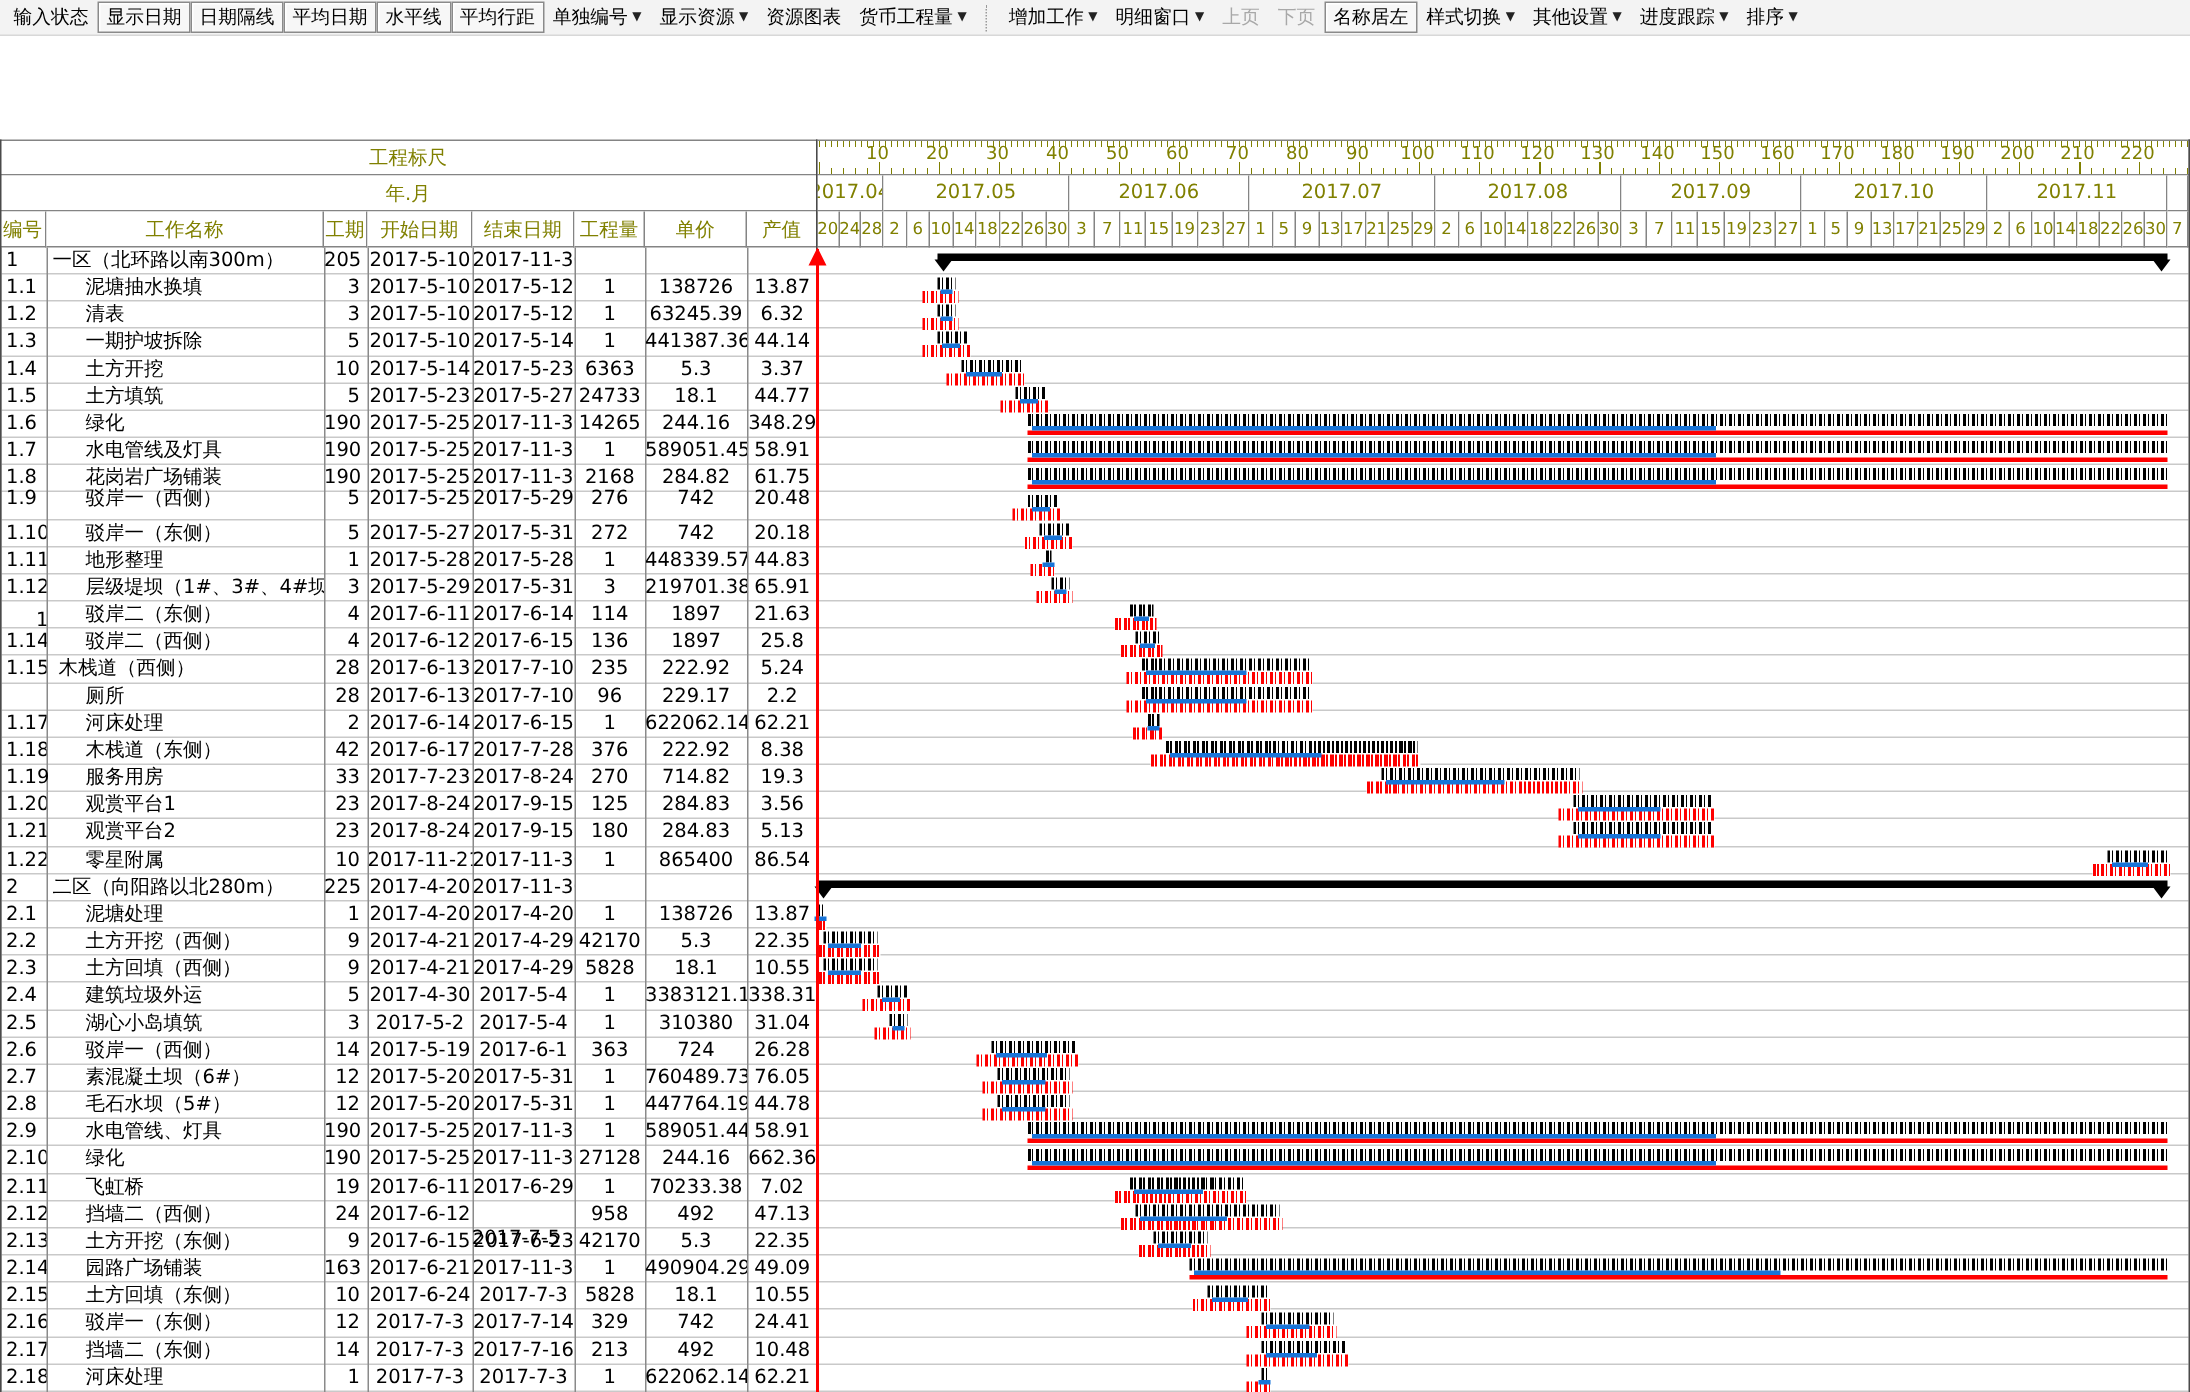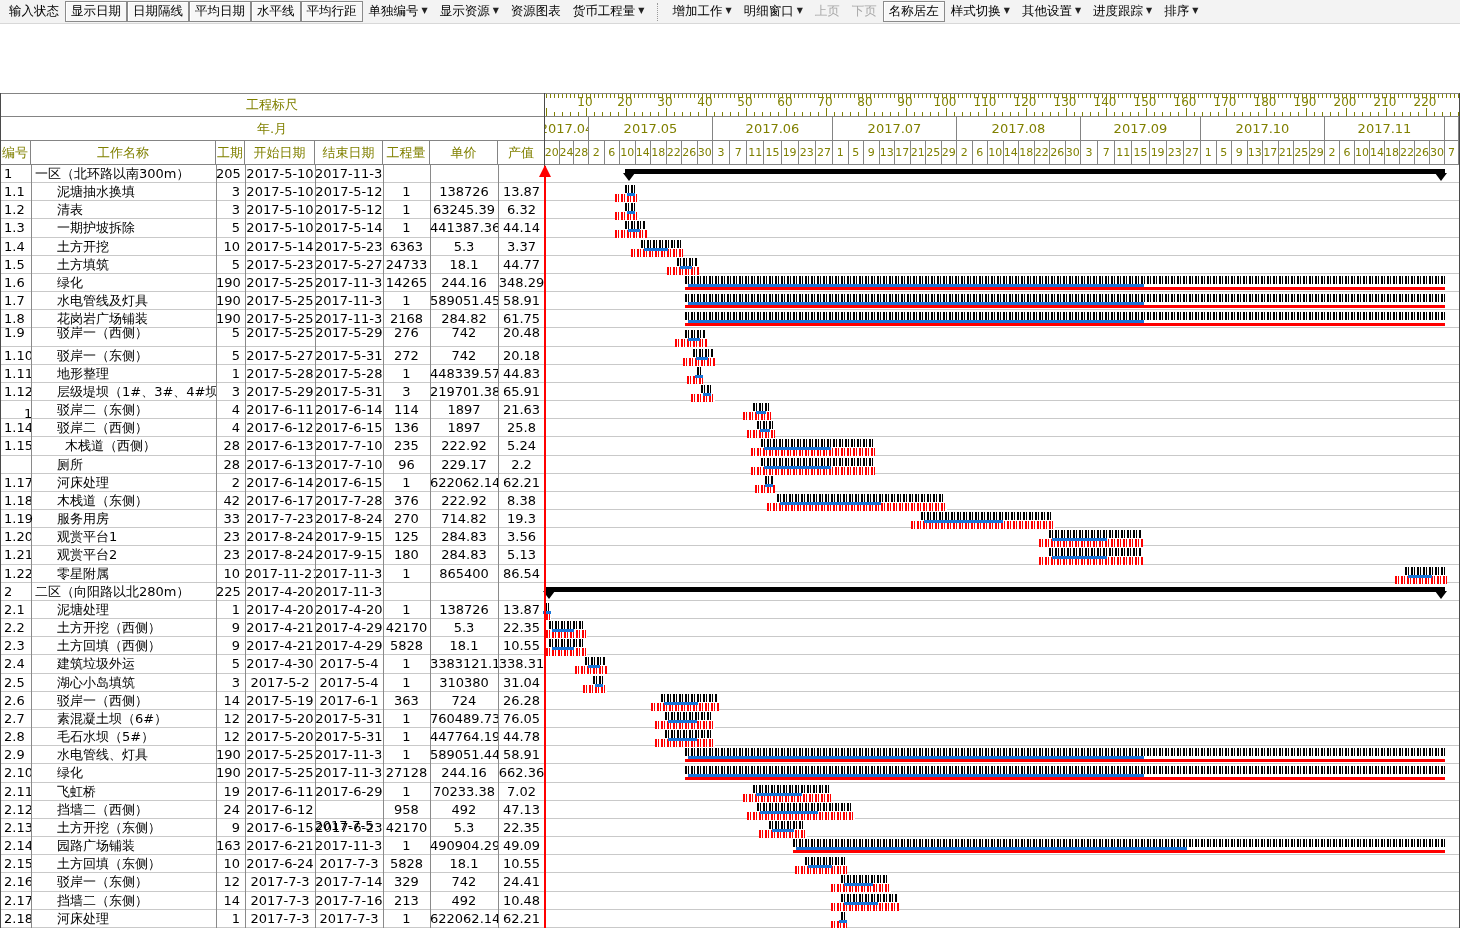--- a/index.html
+++ b/index.html
@@ -467,21 +467,21 @@
         <div class="cell acenter" style="position: absolute; left: 315px; top: 0px; width: 68px; height: 18.166px; line-height: 18.166px;">2017-6-15</div>
         <div class="cell acenter" style="position: absolute; left: 383px; top: 0px; width: 47px; height: 18.166px; line-height: 18.166px;">136</div>
         <div class="cell acenter" style="position: absolute; left: 430px; top: 0px; width: 68px; height: 18.166px; line-height: 18.166px;">1897</div>
         <div class="cell acenter" style="position: absolute; left: 498px; top: 0px; width: 47px; height: 18.166px; line-height: 18.166px;">25.8</div>
       </div>
       <div class="gb" style="position: absolute; left: 757px; top: 421.324px; width: 16px; height: 8px;"></div>
       <div class="gr" style="position: absolute; left: 747px; top: 430.324px; width: 28px; height: 8px;"></div>
       <div class="avg" style="position: absolute; left: 760px; top: 429.324px; width: 10px; height: 3px; z-index: 5;"></div>
       <div class="trow" style="position: absolute; top: 437.49px; height: 18.166px;">
         <div class="cell aleft" style="position: absolute; left: 0px; top: 0px; width: 31px; height: 18.166px; line-height: 18.166px;">1.15</div>
-        <div class="cell aleft" style="position: absolute; left: 31px; top: 0px; width: 185px; height: 18.166px; line-height: 18.166px; padding-left: 34px;">木栈道（西侧）</div>
+        <div class="cell aleft" style="position: absolute; left: 31px; top: 0px; width: 185px; height: 18.166px; line-height: 18.166px; padding-left: 8px;">木栈道（西侧）</div>
         <div class="cell aright" style="position: absolute; left: 216px; top: 0px; width: 29px; height: 18.166px; line-height: 18.166px;">28</div>
         <div class="cell acenter" style="position: absolute; left: 245px; top: 0px; width: 70px; height: 18.166px; line-height: 18.166px;">2017-6-13</div>
         <div class="cell acenter" style="position: absolute; left: 315px; top: 0px; width: 68px; height: 18.166px; line-height: 18.166px;">2017-7-10</div>
         <div class="cell acenter" style="position: absolute; left: 383px; top: 0px; width: 47px; height: 18.166px; line-height: 18.166px;">235</div>
         <div class="cell acenter" style="position: absolute; left: 430px; top: 0px; width: 68px; height: 18.166px; line-height: 18.166px;">222.92</div>
         <div class="cell acenter" style="position: absolute; left: 498px; top: 0px; width: 47px; height: 18.166px; line-height: 18.166px;">5.24</div>
       </div>
       <div class="gb" style="position: absolute; left: 761px; top: 439.49px; width: 112px; height: 8px;"></div>
       <div class="gr" style="position: absolute; left: 751px; top: 448.49px; width: 124px; height: 8px;"></div>
       <div class="avg" style="position: absolute; left: 764px; top: 447.49px; width: 67.2px; height: 3px; z-index: 5;"></div>

